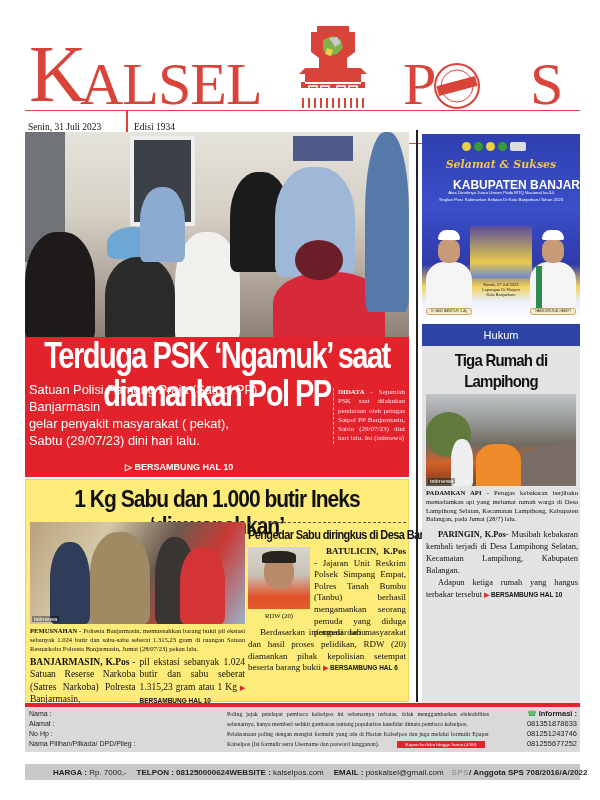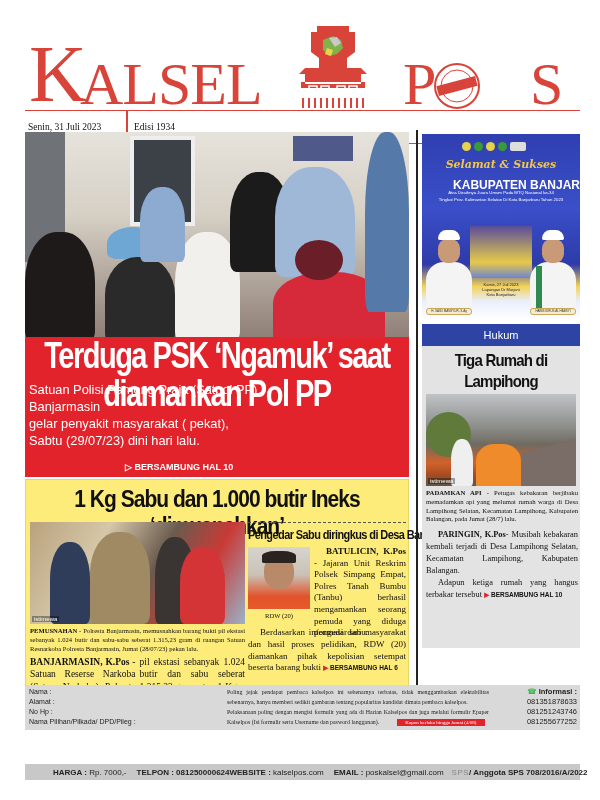--- a/index.html
+++ b/index.html
@@ -62,31 +62,31 @@
   .ad-small { position: absolute; left: 0; width: 100%; text-align: center; font-family: "Liberation Sans", sans-serif; color: #fff; font-size: 4.3px; line-height: 5.5px; }
   .ad-date { position: absolute; left: 56px; top: 148px; width: 46px; text-align: center; font-family: "Liberation Sans", sans-serif; font-size: 4px; color: #223; line-height: 5px; }
   .ad-person { position: absolute; top: 96px; width: 46px; height: 80px; }
   .ad-person .cap { position: absolute; left: 12px; top: 0; width: 22px; height: 10px; background: #fff; border-radius: 10px 10px 2px 2px; }
   .ad-person .face { position: absolute; left: 12px; top: 9px; width: 22px; height: 24px; background: #c99a78; border-radius: 40%; }
   .ad-person .robe { position: absolute; left: 0; top: 32px; width: 46px; height: 48px; background: #f4f4f4; border-radius: 18px 18px 0 0; }
   .ad-person .stripe { position: absolute; left: 6px; top: 36px; width: 6px; height: 44px; background: #2f8a4f; }
   .ad-namebox { position: absolute; top: 174px; width: 46px; height: 7px; background: #f5ecd0; border: 1px solid #c9a85a; border-radius: 3px; font-size: 3px; text-align: center; color: #333; font-family: "Liberation Sans", sans-serif; }
   .ad-center { position: absolute; left: 48px; top: 92px; width: 62px; height: 52px; background: linear-gradient(180deg, #5a4c9a 0%, #c9b25a 55%, #e6c84a 70%, #6d86d0 100%); }
 
-  .hukum-box { position: absolute; left: 4px; top: 194px; width: 158px; height: 324px; background: #e3e3e3; }
+  .hukum-box { position: absolute; left: 4px; top: 194px; width: 158px; height: 410px; background: #e3e3e3; }
   .hukum-tag { position: absolute; left: 0; top: 0; width: 100%; height: 22px; background: #2d44a5; color: #fff; text-align: center; font-family: "Liberation Sans", sans-serif; font-size: 11px; line-height: 22px; }
   .hukum-headline { position: absolute; left: 0; top: 25px; width: 100%; text-align: center; font-family: "Liberation Sans", sans-serif; font-weight: bold; font-size: 15px; letter-spacing: -0.8px; line-height: 19px; transform: scaleY(1.12); transform-origin: top; }
   .fire-photo { position: absolute; left: 4px; top: 70px; width: 150px; height: 92px; background: linear-gradient(180deg, #bfc4c7 0%, #8e8f8c 35%, #6f6a60 55%, #d2622a 75%, #a84a22 88%, #545a48 100%); overflow: hidden; }
   .fire-caption { position: absolute; left: 4px; top: 165px; width: 152px; font-size: 6.7px; line-height: 8.8px; text-align: justify; }
   .fire-body { position: absolute; left: 4px; top: 205px; width: 152px; font-size: 8.4px; line-height: 12px; text-align: justify; }
   .fire-body p { text-indent: 12px; }
 
   
   .coupon-bar { position: absolute; left: 25px; top: 703px; width: 555px; height: 16px; background: #e3232b; color: #fff; font-family: "Liberation Sans", sans-serif; font-size: 11px; line-height: 16px; text-align: center; letter-spacing: -0.4px; white-space: nowrap; overflow: hidden; }
-  .coupon-area { position: absolute; left: 25px; top: 685px; width: 555px; height: 45px; background: #d9d9d9; }
+  .coupon-area { position: absolute; left: 25px; top: 707px; width: 555px; height: 45px; background: #d9d9d9; }
   .coupon-fields { position: absolute; left: 4px; top: 2px; width: 190px; font-family: "Liberation Sans", sans-serif; font-size: 7px; line-height: 10px; color: #222; }
   .coupon-note { position: absolute; left: 202px; top: 2px; width: 262px; font-size: 5.9px; line-height: 10px; color: #222; text-align: justify; }
   .coupon-valid { display: inline-block; background: #e3232b; color: #fff; padding: 0 8px; margin-left: 18px; font-size: 5px; line-height: 7px; }
   .coupon-info { position: absolute; left: 468px; top: 2px; width: 84px; font-family: "Liberation Sans", sans-serif; font-size: 7.5px; line-height: 10px; color: #222; text-align: right; }
   .coupon-info .wa { color: #3bb54a; }
 
   .footer { position: absolute; left: 25px; top: 764px; width: 555px; height: 16px; background: #c8c8c8; display: flex; align-items: center; font-family: "Liberation Sans", sans-serif; font-size: 8px; color: #222; white-space: nowrap; }
   .dot { width: 9px; height: 9px; border-radius: 50%; display: inline-block; margin-left: 4px; }
   .footer .item { margin-left: 10px; }
   .footer b { font-weight: bold; }
@@ -145,20 +145,23 @@
 <div class="lead-box">
   <div class="lead-headline">Terduga PSK ‘Ngamuk’ saat diamankan Pol PP</div>
   <div class="lead-sub">
     <div>Satuan Polisi Pamong Praja (Satpol PP) Banjarmasin</div>
     <div>gelar penyakit masyarakat ( pekat),</div>
     <div>Sabtu (29/07/23) dini hari lalu.</div>
   </div>
   <div class="lead-more">
     <span>▷ </span><span>BERSAMBUNG HAL 10</span>
   </div>
+  <div class="lead-caption">
+    <b>DIDATA</b><span> - Sejumlah PSK saat dilakukan pendataan oleh petugas Satpol PP Banjarmasin, Sabtu (29/07/23) dini hari lalu. Ini (istimewa)</span>
+  </div>
 </div>
 
 <div class="sabu">
   <div class="sabu-headline">1 Kg Sabu dan 1.000 butir Ineks ‘dimusnahkan’</div>
   <div class="sabu-photo">
     <div class="person" style="left:60px;top:10px;width:60px;height:92px;background:#a08a64;"></div>
     <div class="person" style="left:125px;top:15px;width:40px;height:87px;background:#3a3533;"></div>
     <div class="person" style="left:150px;top:25px;width:45px;height:77px;background:#d43435;"></div>
     <div class="person" style="left:20px;top:20px;width:40px;height:82px;background:#2f3c5a;"></div>
     <span class="credit" style="left:2px;bottom:2px;">istimewa</span>

